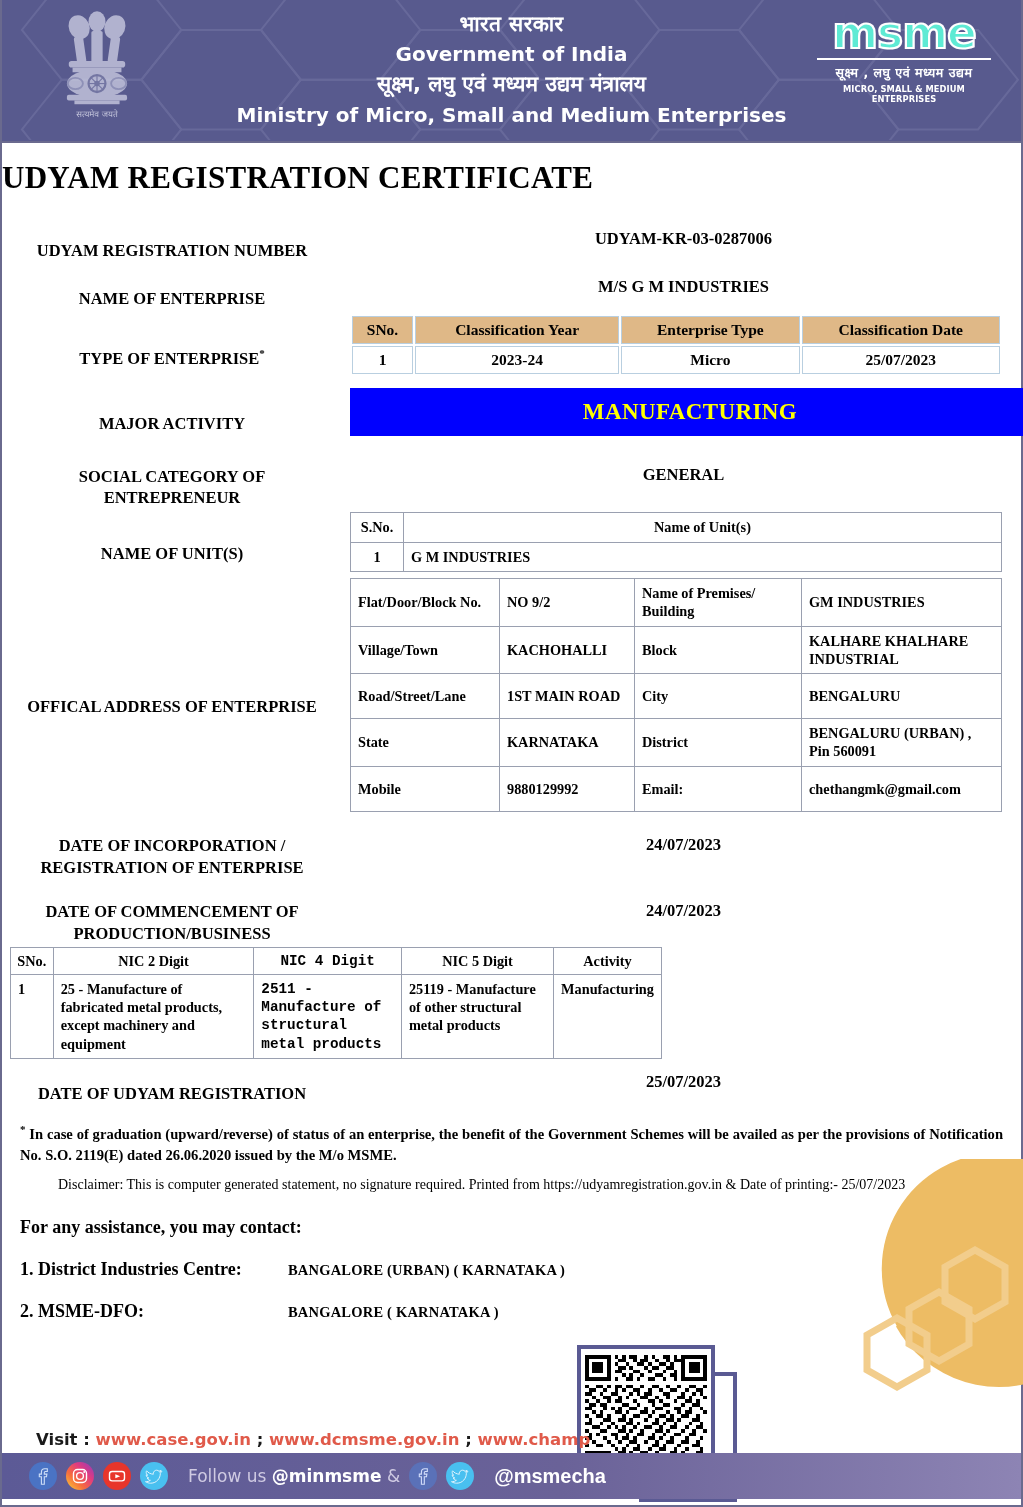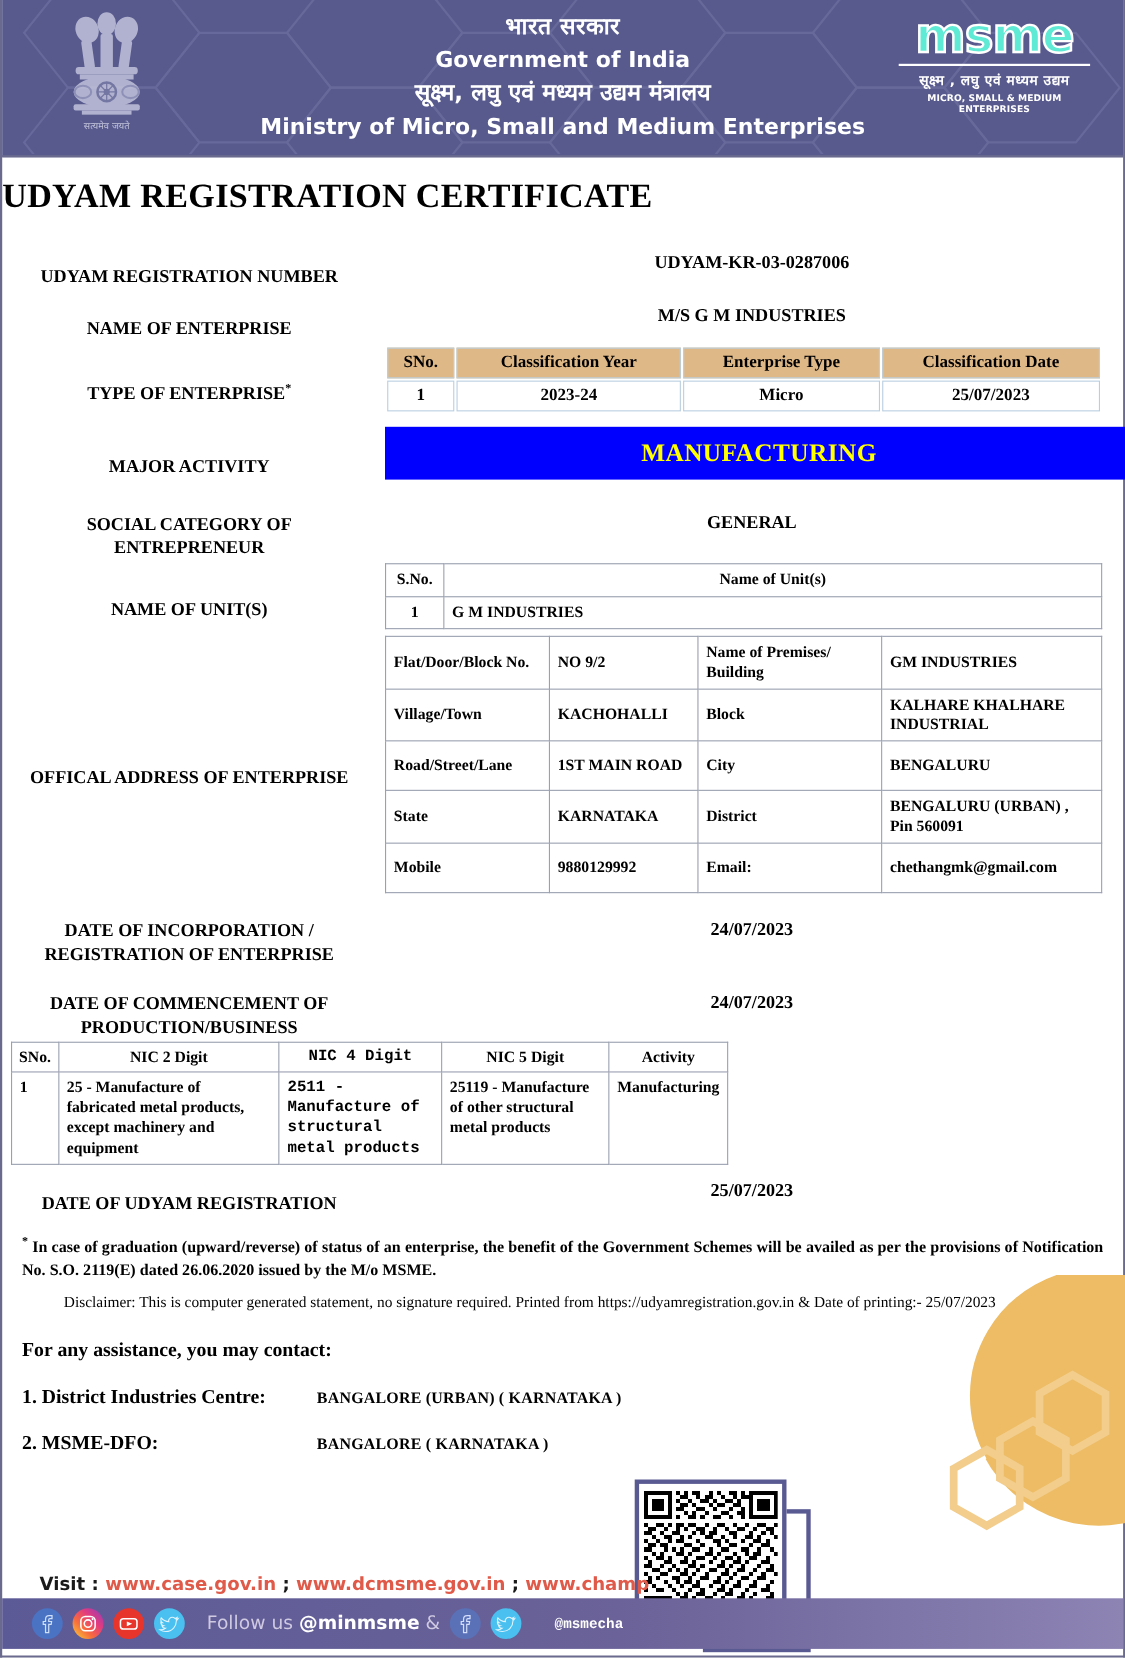--- a/index.html
+++ b/index.html
@@ -263,22 +263,22 @@
   }
   .sic{width:30px;height:30px;border-radius:50%;margin-right:7px;flex:0 0 30px;
        display:flex;align-items:center;justify-content:center;}
   .sic svg{width:30px;height:30px;}
   .follow-txt{
     font-family:"DejaVu Sans", sans-serif;
     font-size:17px;color:#cfcae2;margin:0 8px 0 12px;white-space:nowrap;
   }
   .follow-txt b{color:#fff;}
   .handle2{
-    font-family:Liberation Mono, monospace;
-    font-size:13px;font-weight:700;color:#fff;margin-left:22px;white-space:nowrap;
+    font-family:Liberation Sans, sans-serif;
+    font-size:20px;font-weight:700;color:#fff;margin-left:12px;white-space:nowrap;
   }
 </style>
 </head>
 <body>
 
 <div class="page">
 
   <div class="header">
     <svg class="hex-pattern" viewBox="0 0 1023 141" preserveAspectRatio="none">
       <g fill="none" stroke="#8b8cb8" stroke-width="2">

